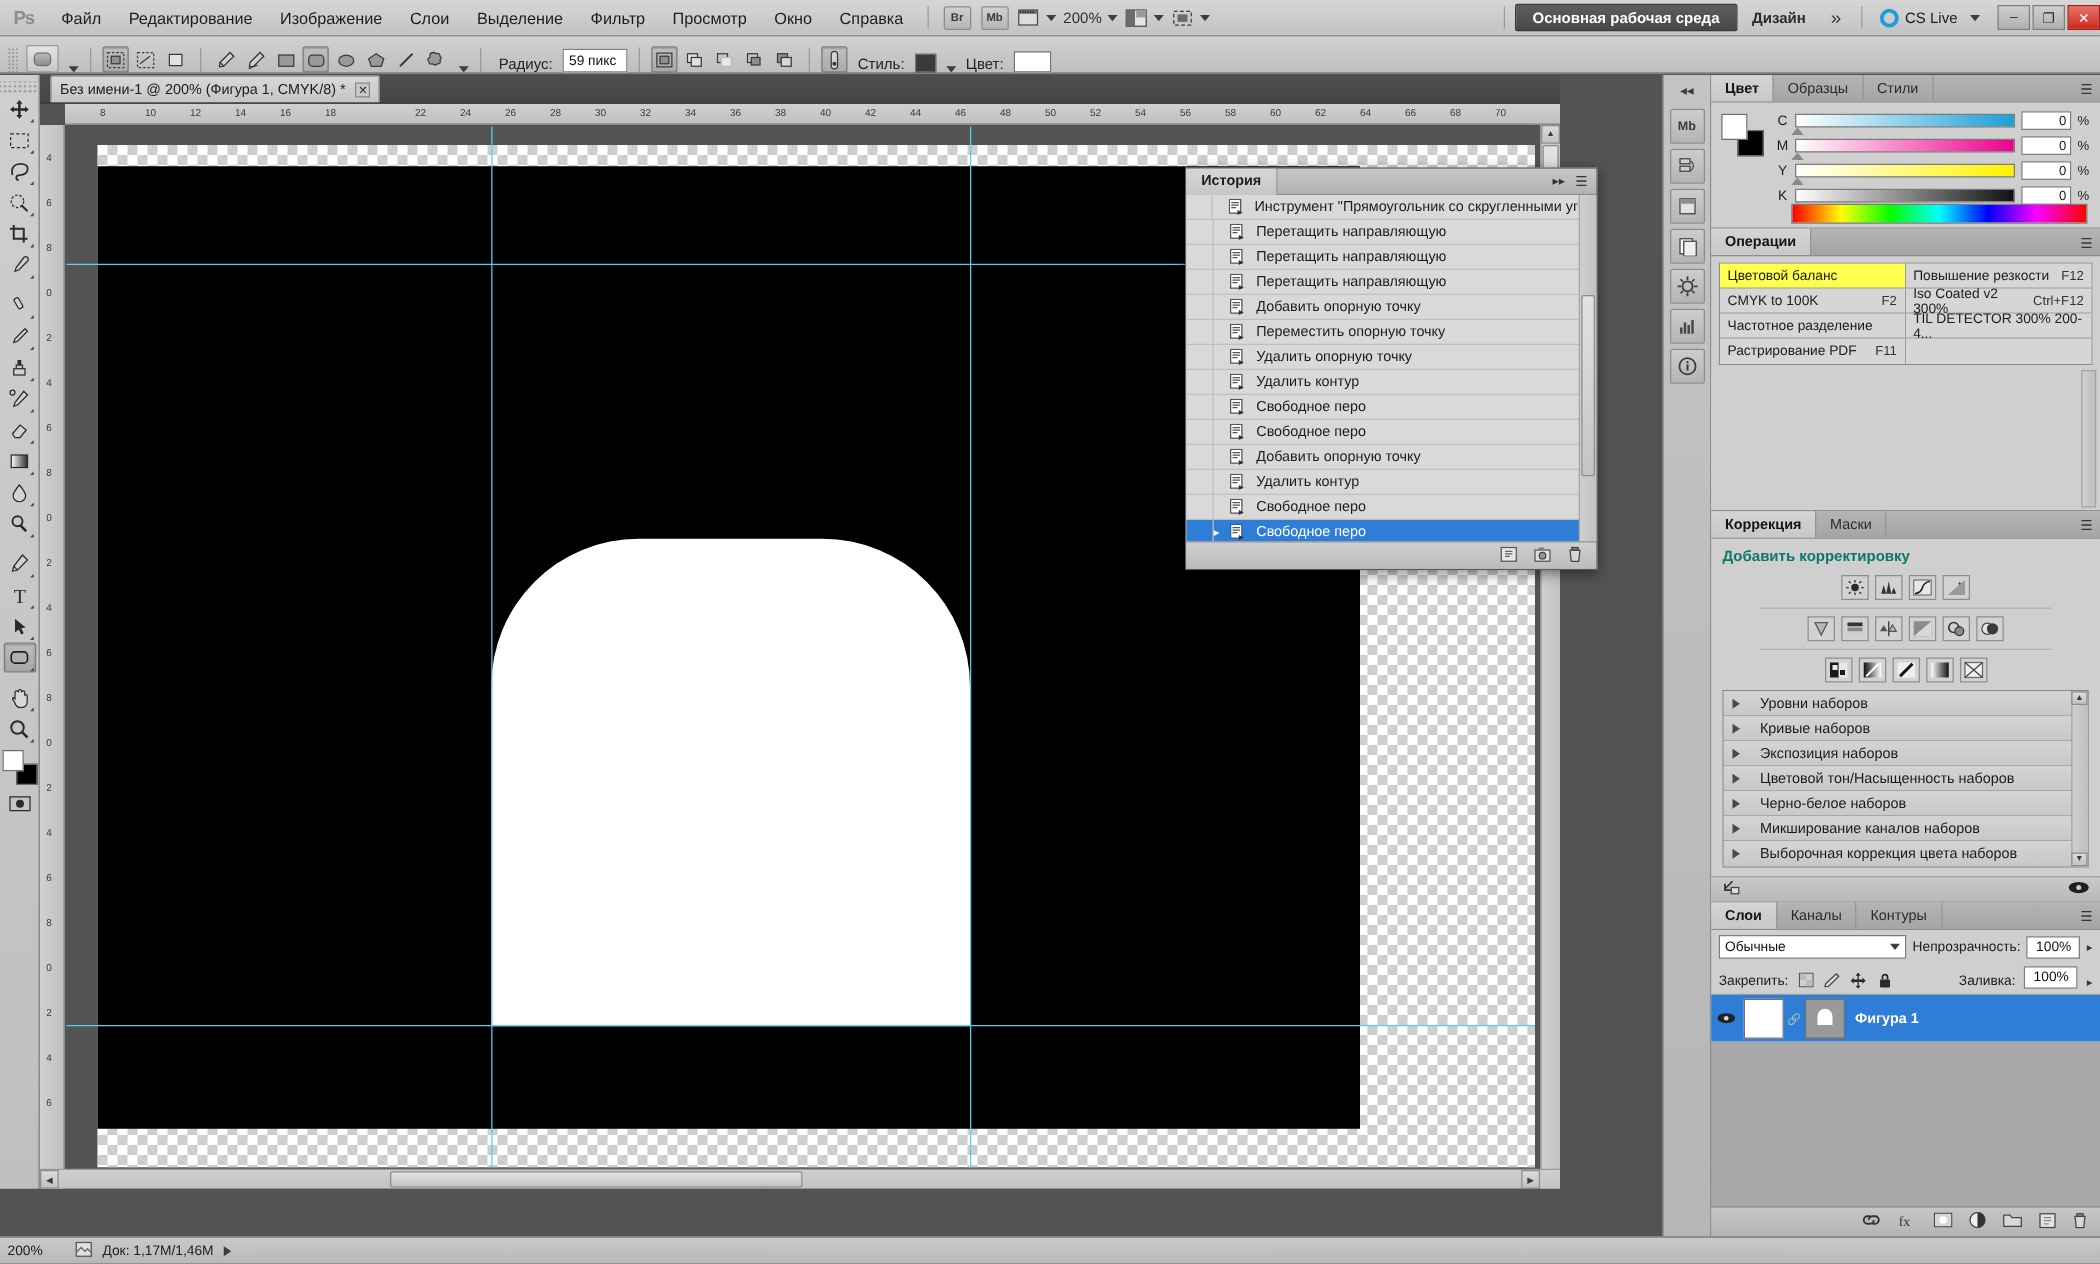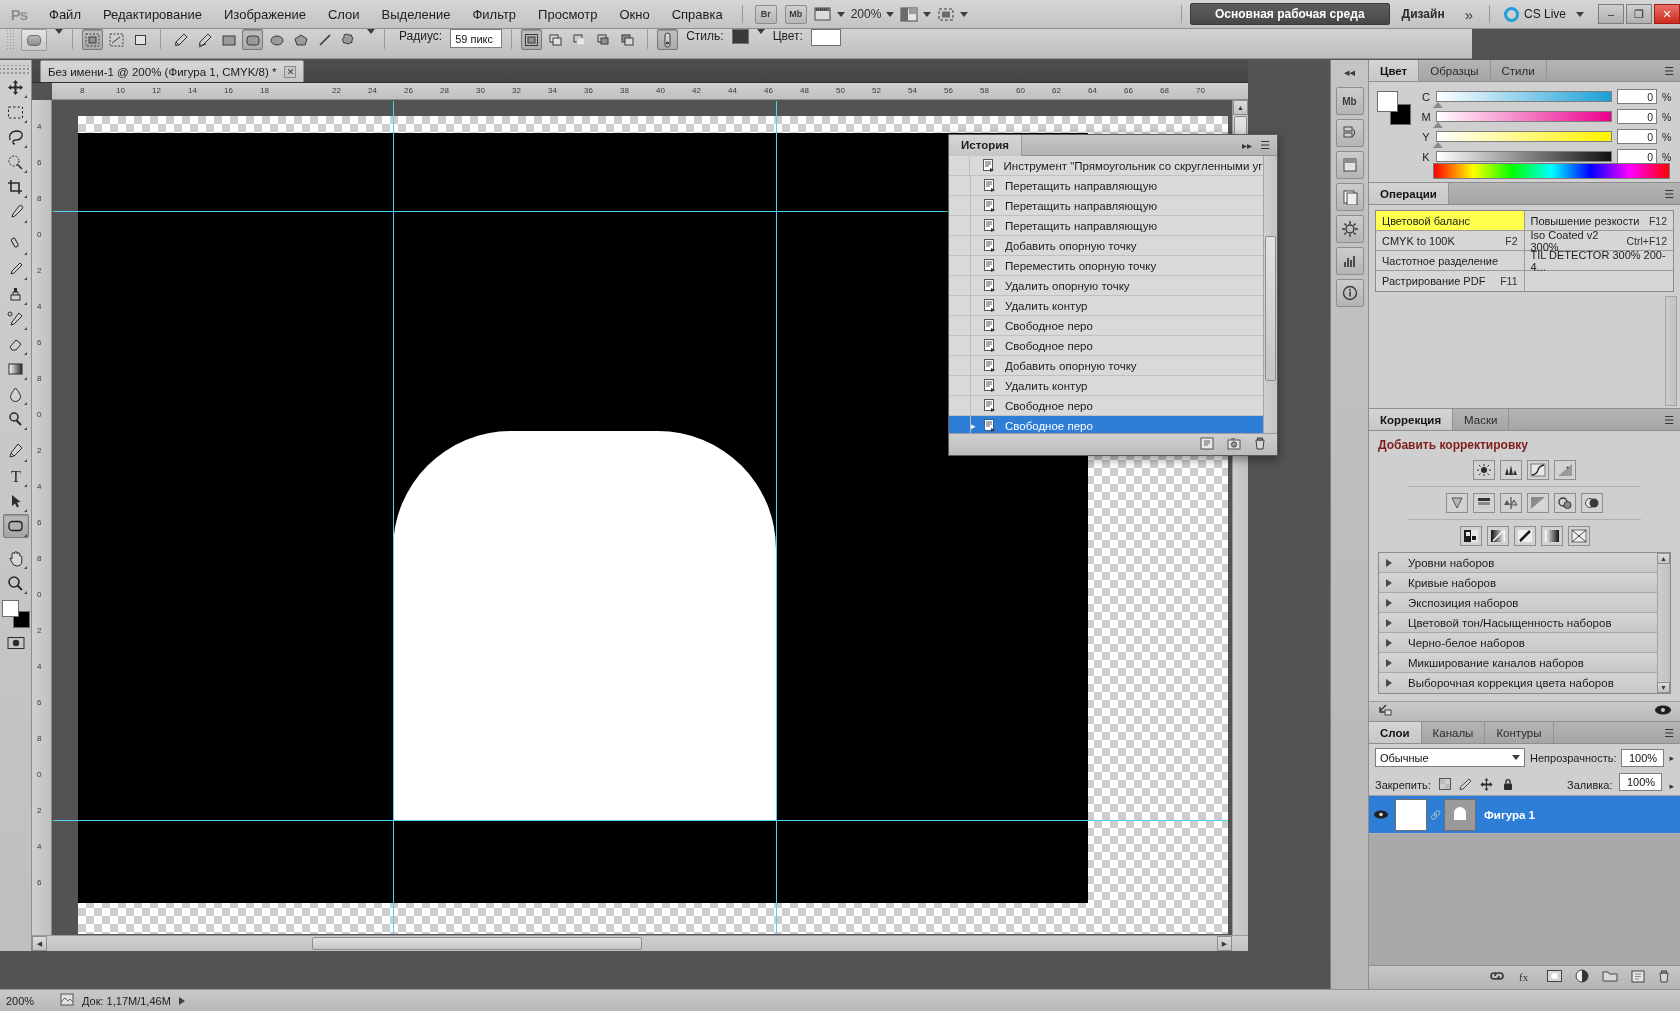--- a/index.html
+++ b/index.html
@@ -35,41 +35,41 @@
     font-size:9px; font-weight:bold; color:#3a3a3a; margin:0 4px; cursor:default;
   }
   .mb-dd { display:flex; align-items:center; margin:0 3px; cursor:default;}
   .caretdn { width:0;height:0;border-left:4px solid transparent;border-right:4px solid transparent;border-top:5px solid #3d3d3d; margin-left:5px;}
   .zoomtxt { font-size:12px; color:#2c2c2c; }
   .ws-btn {
     padding:4px 12px; font-size:12px; color:#2b2b2b; cursor:default; white-space:nowrap;
   }
   .ws-btn.active {
     background:linear-gradient(#5e5e5e,#474747); color:#fff; font-weight:bold;
-    border:1px solid #3a3a3a; border-radius:2px; padding:3px 24px;
+    border:1px solid #3a3a3a; border-radius:2px; padding:3px 13px;
   }
   .ws-btn.bold { font-weight:bold; }
   .chev { font-size:15px; color:#3a3a3a; padding:0 8px; cursor:default; }
   .cslive { display:flex; align-items:center; gap:5px; padding:0 6px; cursor:default; }
   .cslive-dot {
     width:15px;height:15px;border-radius:50%;
     border:3px solid #1f9dd9; background:transparent;
   }
   .wbtns { display:flex; margin-left:6px; }
   .wbtn { width:26px;height:20px; margin-left:2px; border:1px solid #7d7d7d;
     background:linear-gradient(#cfcfcf,#b0b0b0); display:flex;align-items:center;justify-content:center;
     font-size:11px; color:#2b2b2b; cursor:default;}
   .wbtn.close { background:linear-gradient(#e8736a,#cc2a1c); color:#fff; border-color:#a21d12;}
 
   
   .optbar {
-    position:absolute; left:0; top:29px; width:1472px; height:30px;
+    position:absolute; left:0; top:29px; width:1680px; height:30px;
     background:linear-gradient(#d2d2d2,#bebebe);
     border-bottom:1px solid #909090;
-    display:flex; align-items:flex-start; padding-left:6px; gap:3px;
+    display:flex; align-items:flex-end; padding-left:6px; gap:3px;
   }
   .grip { width:8px;height:20px;
     background-image:radial-gradient(#8e8e8e 1px, transparent 1px);
     background-size:3px 3px; opacity:.85; margin-right:4px;}
   .tool-preview { width:26px;height:22px;border:1px solid #9a9a9a;border-radius:2px;
     background:linear-gradient(#e4e4e4,#c8c8c8); display:flex;align-items:center;justify-content:center;}
   .rrect { width:14px;height:11px;border-radius:4px;background:linear-gradient(#b9b9b9,#8d8d8d);border:1px solid #6e6e6e;}
   .ob-sep { width:1px;height:20px;background:#9a9a9a; margin:0 6px;}
   .obtn { width:21px;height:21px;border:1px solid transparent;border-radius:2px;
     display:flex;align-items:center;justify-content:center;background:transparent;cursor:default;}
@@ -265,21 +265,21 @@
   .opscol { flex:1; }
   .opsrow { height:20px; display:flex; align-items:center; justify-content:space-between;
     border-bottom:1px solid #9b9b9b; font-size:11px; padding:0 6px; background:#d6d6d6; cursor:default;}
   .opsrow.hl { background:#ffff4d; }
   .opsrow.empty { background:#d6d6d6; }
   .opscol:first-child .opsrow { border-right:1px solid #9b9b9b; }
   .opskey { font-size:10.5px; color:#333; }
 
   
   .adjbody { padding:7px 9px; }
-  .adjtitle { font-size:12px; font-weight:bold; color:#7f1d1d; margin-bottom:8px;}
+  .adjtitle { font-size:12px; font-weight:bold; color:#0f766e; margin-bottom:8px;}
   .adjrow { display:flex; justify-content:center; gap:5px; margin-bottom:6px; }
   .adjico { width:22px;height:20px;border:1px solid #8e8e8e; background:#d2d2d2;
     display:flex;align-items:center;justify-content:center; cursor:default;}
   .adjsep { height:1px; background:#b0b0b0; margin:3px 30px 6px;}
   .presetlist { border:1px solid #8b8b8b; background:#cfcfcf; margin-top:4px; position:relative;}
   .prow { height:20px; display:flex; align-items:center; gap:16px;
     border-bottom:1px solid #a8a8a8; font-size:11.5px; color:#1b1b1b; padding-left:7px;
     background:linear-gradient(#d4d4d4,#c8c8c8); cursor:default;}
   .tri { width:0;height:0;border-top:4px solid transparent;border-bottom:4px solid transparent;border-left:6px solid #4a4a4a;}
   .pscroll { position:absolute; right:0; top:0; bottom:0; width:13px;

